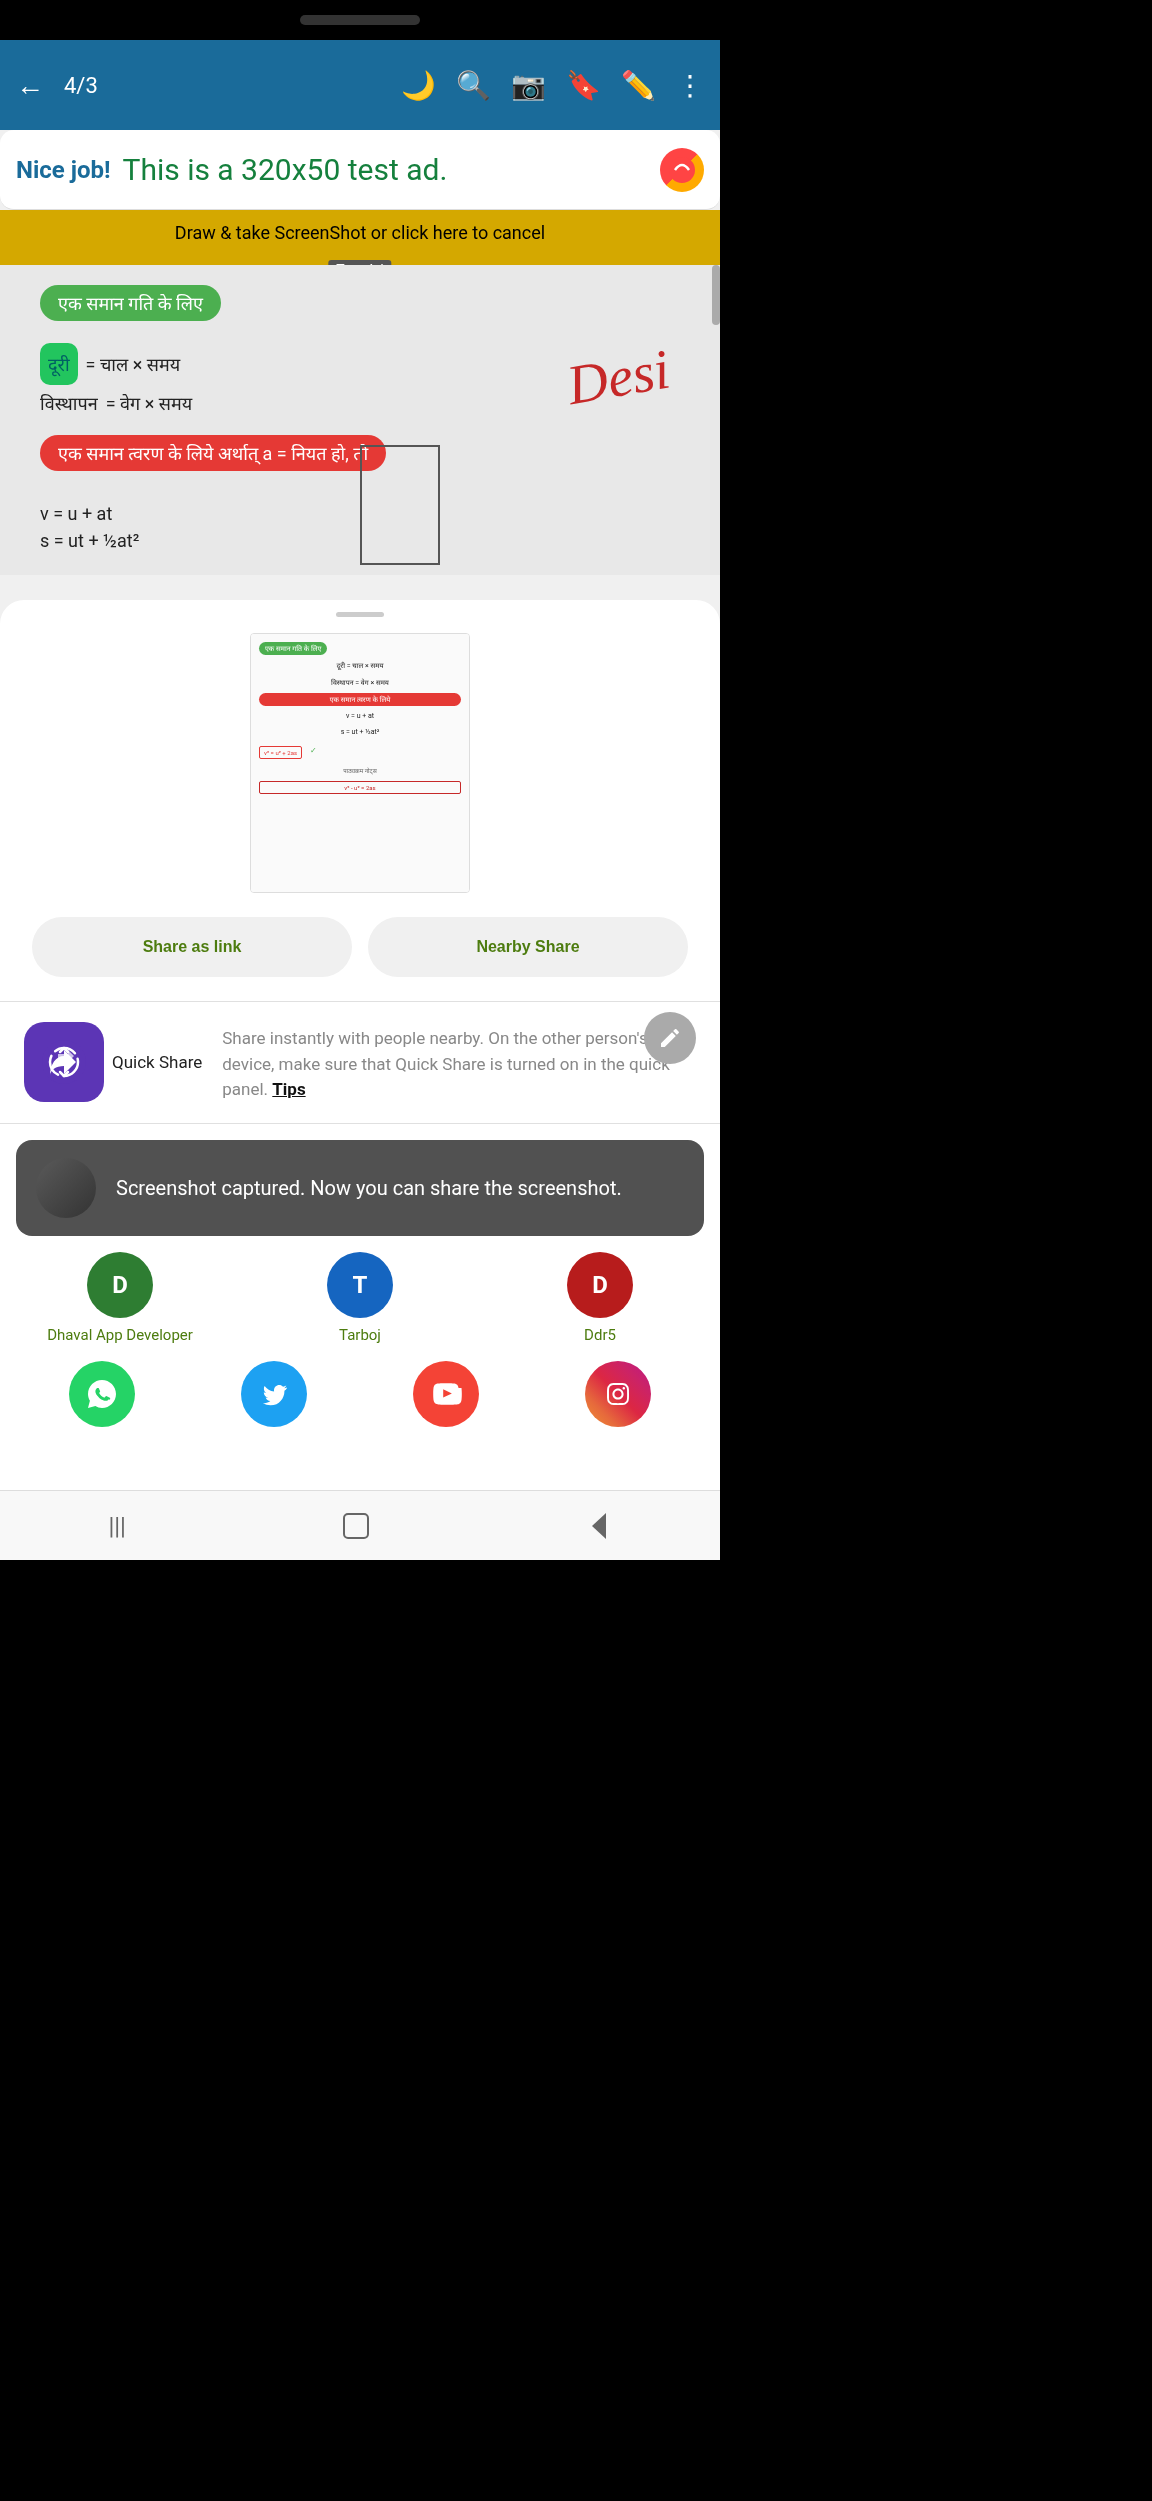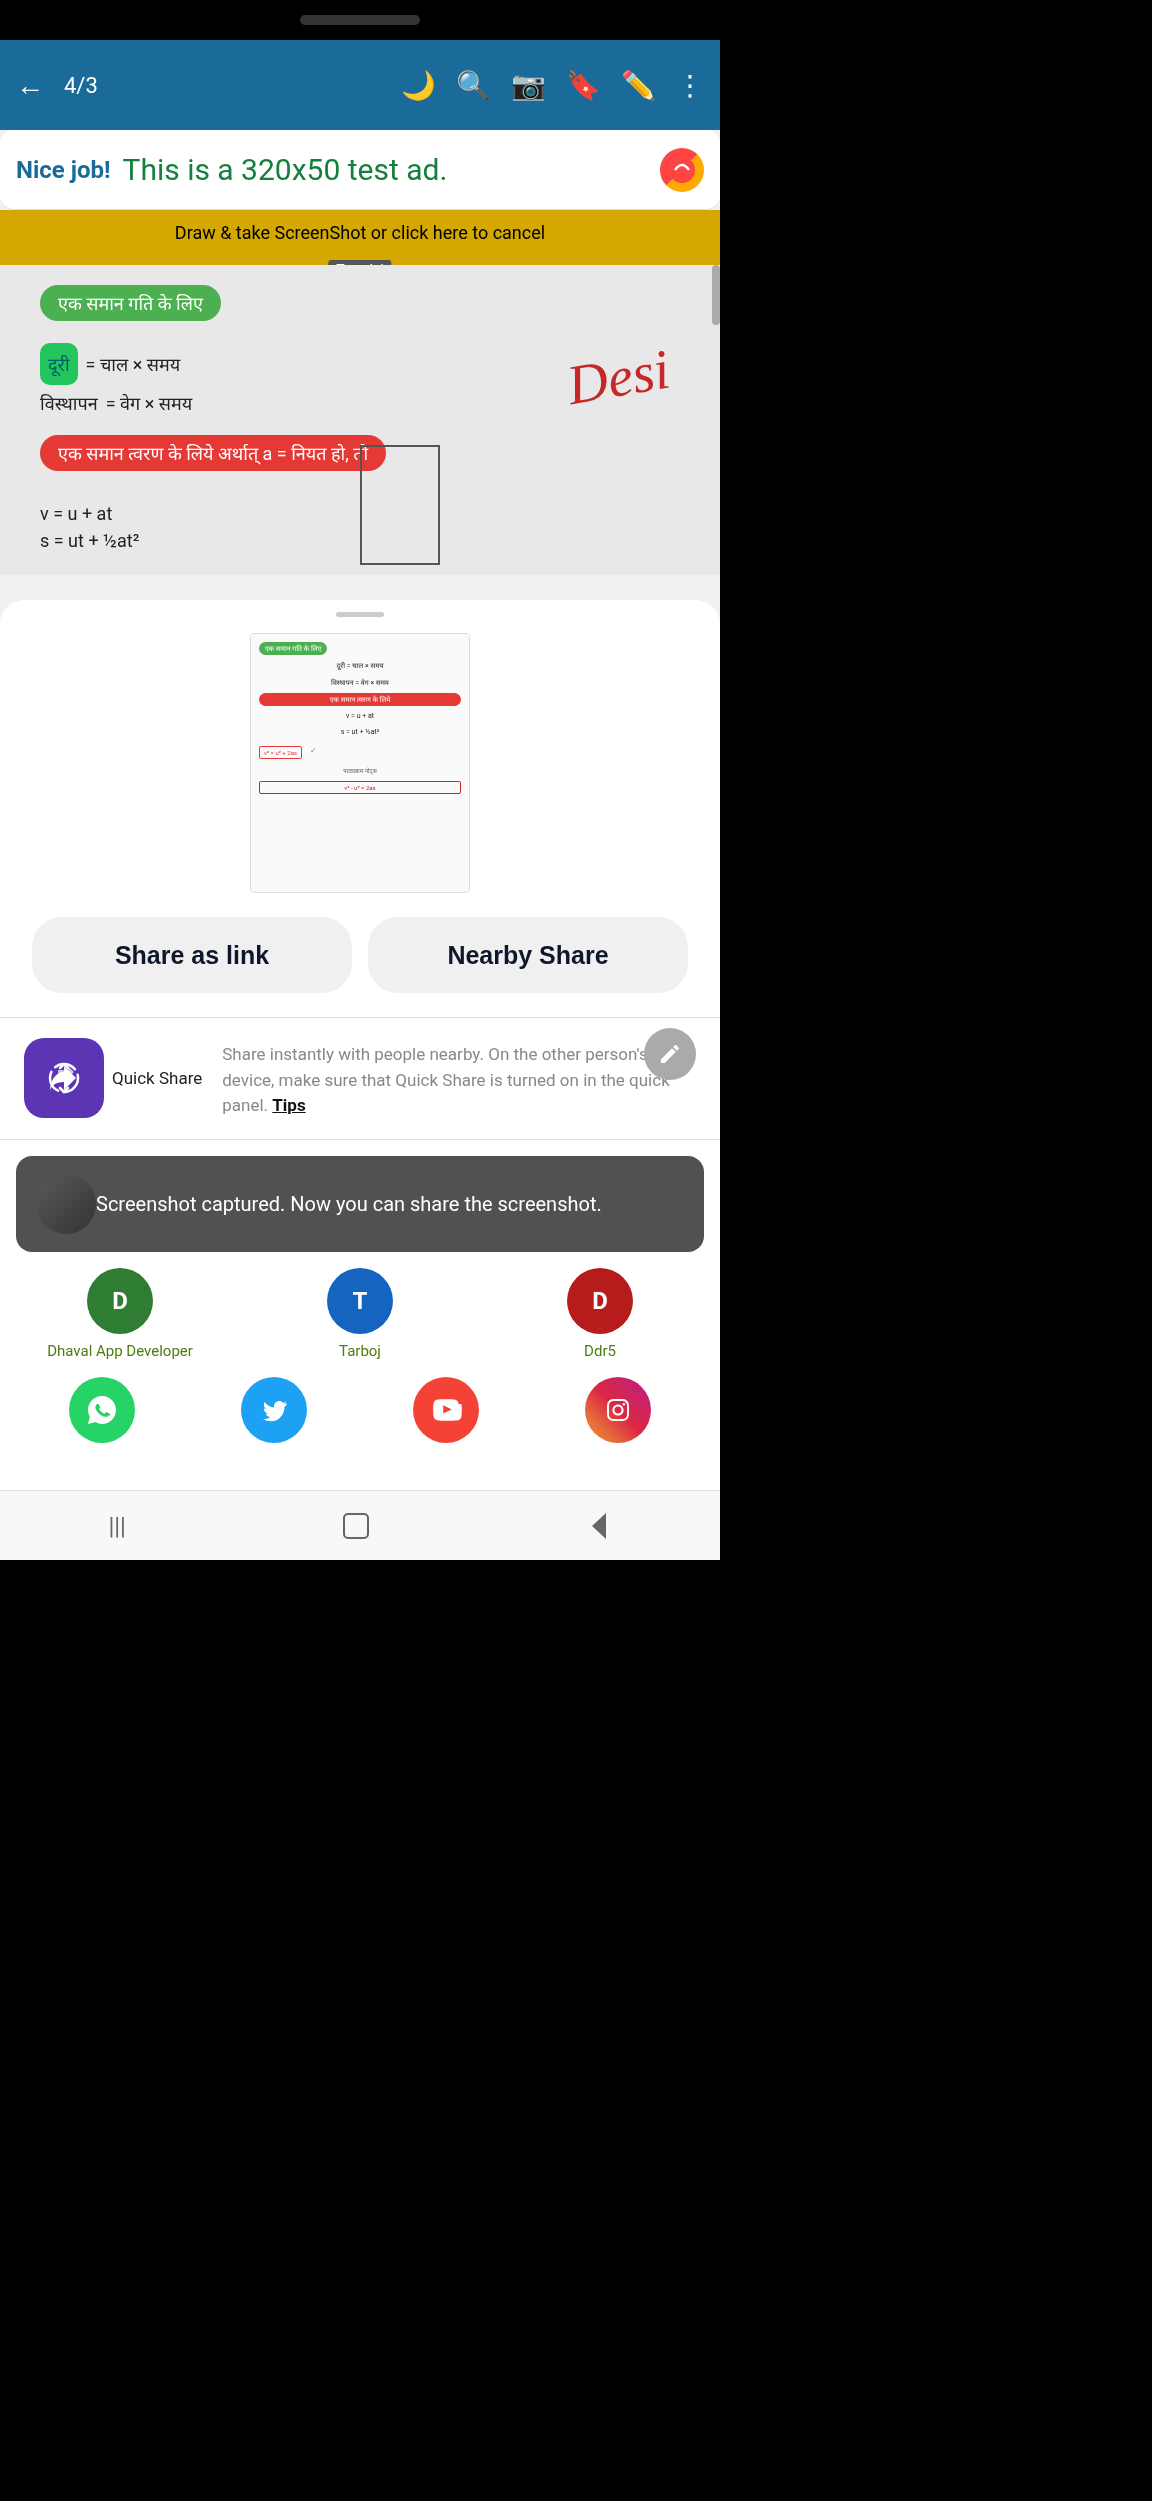--- a/index.html
+++ b/index.html
@@ -273,29 +273,29 @@
 
     
     .share-buttons-row {
       display: flex;
       gap: 16px;
       padding: 0 32px;
       margin-bottom: 24px;
     }
     .share-btn {
       flex: 1;
-      height: 76px;
+      height: 60px;
       background: #f0f0f0;
       border-radius: 30px;
       display: flex;
       align-items: center;
       justify-content: center;
-      font-size: 25px;
+      font-size: 16px;
       font-weight: 600;
-      color: #0f172a;
+      color: #4d7c0f;
       cursor: pointer;
       border: none;
     }
 
     
     .divider {
       width: 100%;
       height: 1px;
       background: #e0e0e0;
       margin-bottom: 0;
@@ -363,21 +363,21 @@
     }
 
     
     .contacts-section {
       padding: 0;
       border-top: 1px solid #e0e0e0;
     }
     .screenshot-toast {
       display: flex;
       align-items: center;
-      gap: 0;
+      gap: 20px;
       margin: 0 16px;
       background: rgba(50,50,50,0.85);
       border-radius: 16px;
       padding: 18px 20px;
     }
     .toast-avatar {
       width: 60px;
       height: 60px;
       border-radius: 50%;
       background: linear-gradient(135deg, #888, #555);

